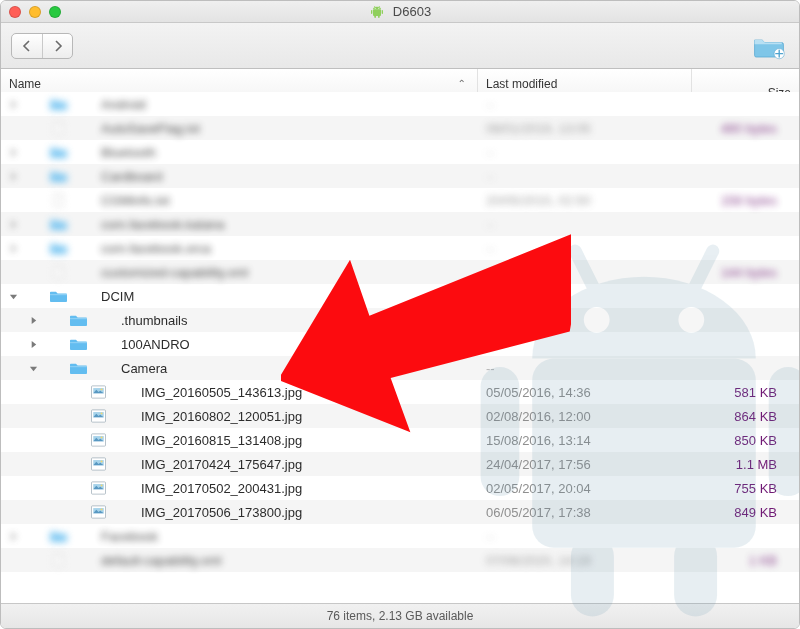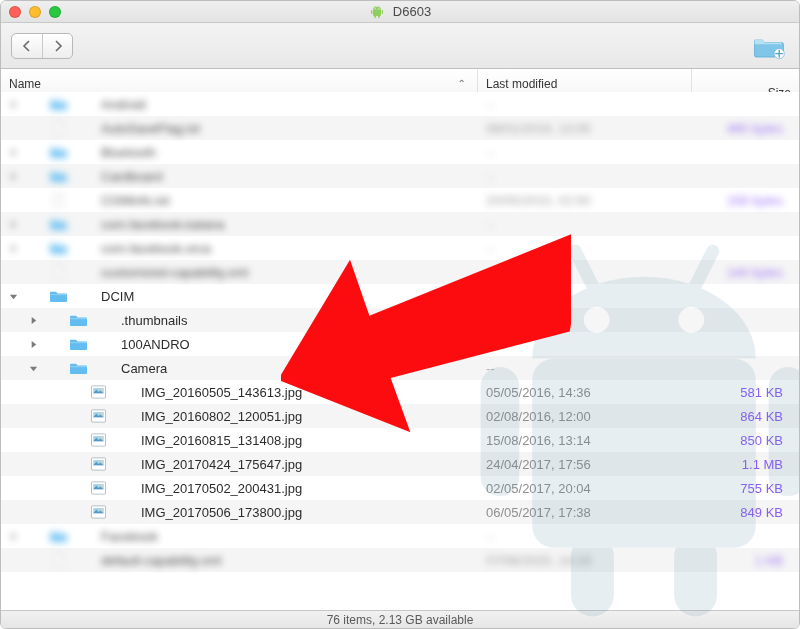--- a/index.html
+++ b/index.html
@@ -98,37 +98,37 @@
   .row {
     height: 24px;
     display: flex;
     align-items: center;
     font-size: 13px;
     white-space: nowrap;
   }
   .row.alt { background: #f5f5f5; }
   .row .c-name { flex: 0 0 477px; display: flex; align-items: center; padding-left: 6px; overflow: hidden; gap: 28px; }
   .row .c-mod  { flex: 0 0 214px; color: #8f8f8f; padding-left: 8px; }
-  .row .c-size { flex: 1; color: #8b5cf6; text-align: right; padding-right: 16px; }
+  .row .c-size { flex: 1; color: #701a75; text-align: right; padding-right: 22px; }
   .twisty {
     width: 12px; height: 12px;
     margin-right: 3px;
     display: inline-flex; align-items: center; justify-content: center;
     color: #7a7a7a;
     flex-shrink: 0;
   }
   .icon { width: 17px; height: 14px; margin-right: 6px; flex-shrink: 0; }
   .name-text { color: #2c2c2c; }
   .dash { color: #b5b5b5; }
   
   .blurred { filter: blur(3.5px); opacity: 0.85; }
   
   .status {
     position: absolute; left: 0; right: 0; bottom: 0;
-    height: 18px;
+    height: 25px;
     background: linear-gradient(#f1f1f1,#e6e6e6);
     border-top: 1px solid #c7c7c7;
     display: flex; align-items: center; justify-content: center;
     font-size: 12px; color: #5a5a5a;
   }
   
   .watermark {
     position: absolute;
     right: -60px; bottom: -10px;
     width: 430px; height: 430px;

